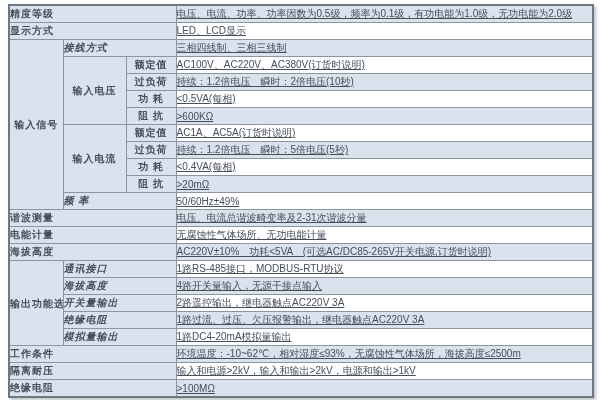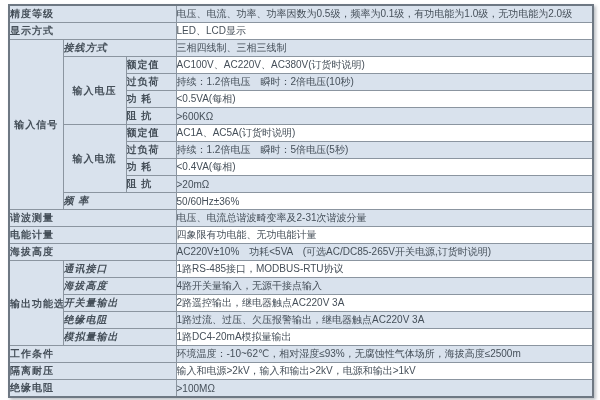--- a/index.html
+++ b/index.html
@@ -14,23 +14,23 @@
     box-shadow:2px 2px 3px rgba(110,120,131,0.45);
   }
   table.spec td {
     border:1px solid #8b95a0;
     height:16px; padding:0; overflow:hidden; white-space:nowrap;
     font-size:10px; color:#454f59; vertical-align:middle;
   }
   td.lbl { background:#d9e2ed; font-weight:bold; letter-spacing:1px; }
   td.lbl-main { padding-left:11px; }
   td.grp { text-align:center; white-space:normal; line-height:1.3; padding:0 4px;margin-left:22px; }
-  td.ctr { }
+  td.ctr { text-align:center; }
   td.sub { padding-left:13px;font-style:italic; }
-  td.val { padding-left:8px; background:#ffffff; }
+  td.val { padding-left:8px; background:#ffffff;text-decoration:underline; }
   tr.alt td.val { background:#d9e2ed; }
 </style>
 </head>
 <body>
 
 <div class="table-wrap">
   <table class="spec">
     <colgroup>
       <col style="width:54px">
         <col style="width:63px">
@@ -80,29 +80,29 @@
       <tr>
         <td class="lbl ctr">功 耗</td>
         <td class="val">&lt;0.4VA(每相)</td>
       </tr>
       <tr class="alt">
         <td class="lbl ctr">阻 抗</td>
         <td class="val">&gt;20mΩ</td>
       </tr>
       <tr>
         <td class="lbl sub" colspan="2">频 率</td>
-        <td class="val">50/60Hz±36%</td>
+        <td class="val">50/60Hz±49%</td>
       </tr>
       <tr class="alt">
         <td class="lbl lbl-main" colspan="3">谐波测量</td>
         <td class="val">电压、电流总谐波畸变率及2-31次谐波分量</td>
       </tr>
       <tr>
         <td class="lbl lbl-main" colspan="3">电能计量</td>
-        <td class="val">四象限有功电能、无功电能计量</td>
+        <td class="val">无腐蚀性气体场所、无功电能计量</td>
       </tr>
       <tr class="alt">
         <td class="lbl lbl-main" colspan="3">海拔高度</td>
         <td class="val">AC220V±10%　功耗&lt;5VA　(可选AC/DC85-265V开关电源,订货时说明)</td>
       </tr>
       <tr>
         <td class="lbl grp" rowspan="5">输出功能选配</td>
         <td class="lbl sub" colspan="2">通讯接口</td>
         <td class="val">1路RS-485接口，MODBUS-RTU协议</td>
       </tr>

